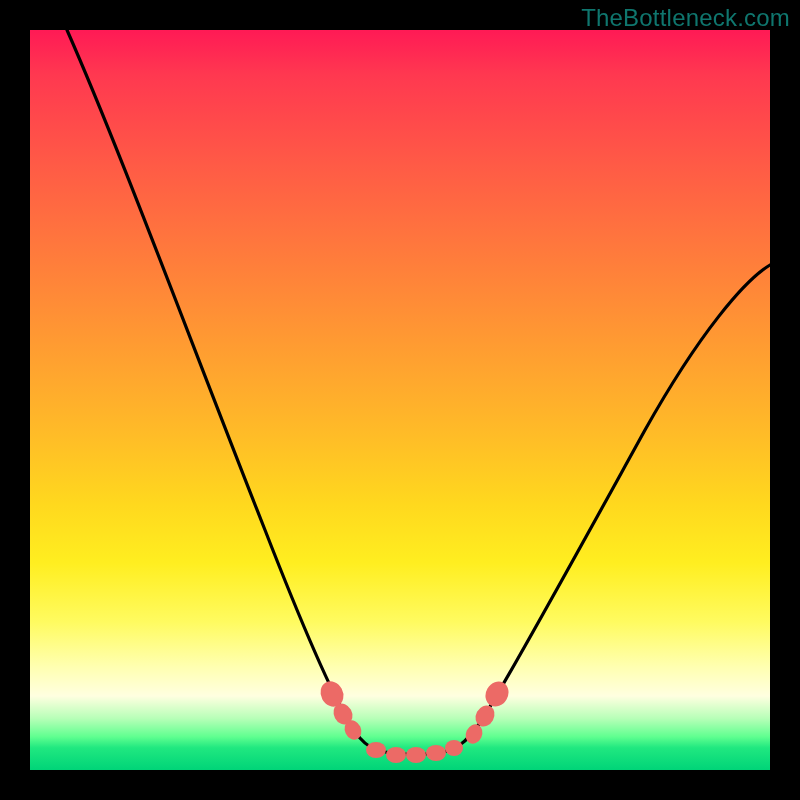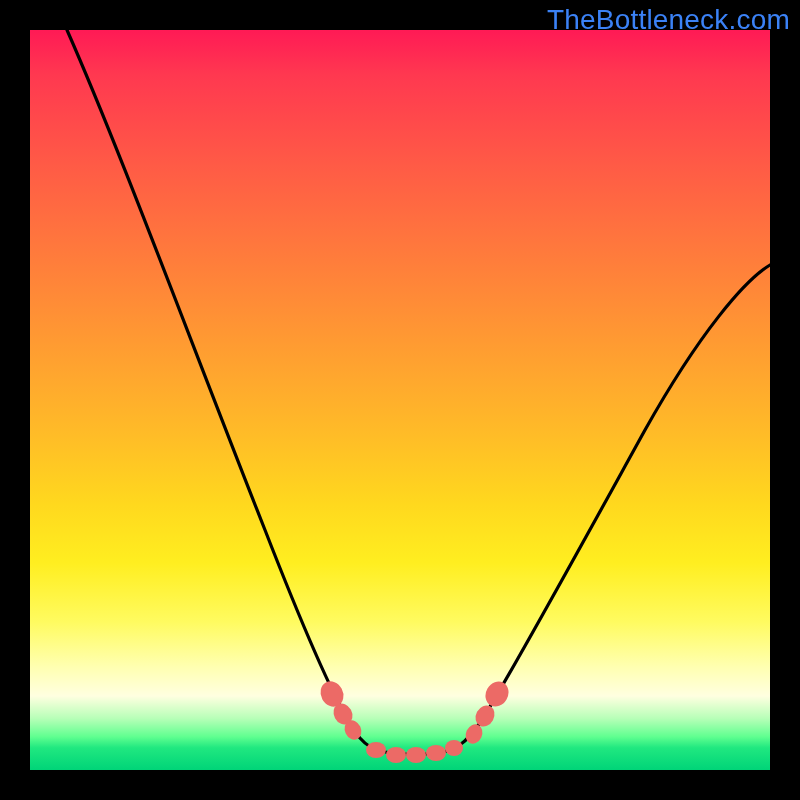--- a/index.html
+++ b/index.html
@@ -49,22 +49,22 @@
     left: 30px;
     top: 30px;
     width: 740px;
     height: 740px;
     pointer-events: none;
   }
   .watermark {
     position: absolute;
     top: 4px;
     right: 10px;
-    color: #3b82f6;
-    font-size: 28px;
+    color: #0f766e;
+    font-size: 24px;
     font-weight: 500;
     letter-spacing: 0.2px;
   }
 </style>
 </head>
 <body>
 
 <div class="frame">
   <div class="plot-area"></div>
 

